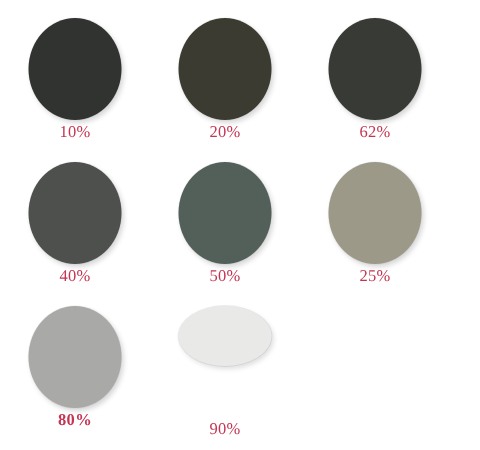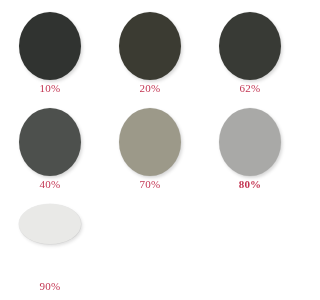--- a/index.html
+++ b/index.html
@@ -85,25 +85,29 @@
   <div class="swatch-cell">
     <span class="swatch-disc" style="background: rgb(56, 58, 53);"></span>
     <span class="swatch-label" style="color: rgb(195, 53, 82);">62%</span>
   </div>
 
   <div class="swatch-cell">
     <span class="swatch-disc" style="background: rgb(77, 80, 77);"></span>
     <span class="swatch-label" style="color: rgb(195, 53, 82);">40%</span>
   </div>
 
+  <div class="swatch-cell">
+    <span class="swatch-disc" style="background: rgb(83, 96, 89);"></span>
+    <span class="swatch-label" style="color: rgb(195, 53, 82);">50%</span>
+  </div>
 
 
   <div class="swatch-cell">
     <span class="swatch-disc" style="background: rgb(156, 153, 137);"></span>
-    <span class="swatch-label" style="color: rgb(195, 53, 82);">70%</span>
+    <span class="swatch-label" style="color: rgb(195, 53, 82);">25%</span>
   </div>
 
   <div class="swatch-cell">
     <span class="swatch-disc" style="background: rgb(169, 169, 167);"></span>
     <span class="swatch-label" style="color: rgb(195, 53, 82); font-weight: bold;">80%</span>
   </div>
 
   <div class="swatch-cell">
     <span class="swatch-disc pale" style="background: rgb(233, 233, 231);"></span>
     <span class="swatch-label" style="color: rgb(195, 53, 82); margin-top: 37px;">90%</span>

